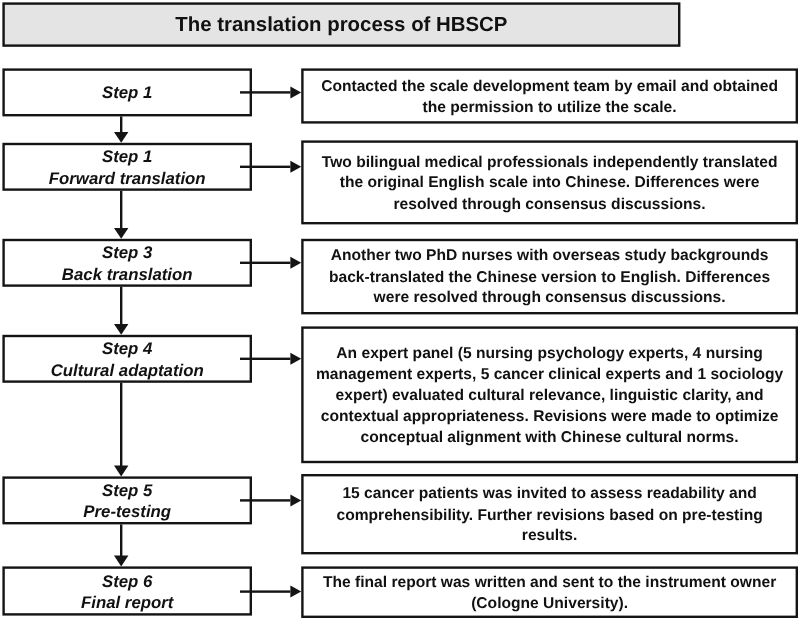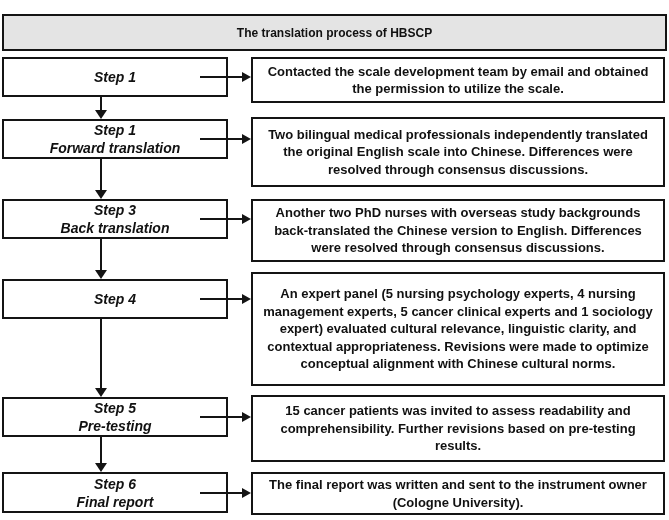--- a/index.html
+++ b/index.html
@@ -14,27 +14,27 @@
   .box {
     position: absolute;
     box-sizing: border-box;
     border: 2px solid var(--line, #141414);
     background: var(--box-bg, #fff);
     display: flex; flex-direction: column;
     align-items: center; justify-content: center;
     text-align: center;
   }
   #title-box {
-    left: 2px; top: 14px; width: 665px; height: 37px;
+    left: 2px; top: 2px; width: 565px; height: 37px;
     background: var(--title-bg, #e4e4e4);
     border-width: 2.5px;
-    font-size: 12px; font-weight: 700;
+    font-size: 17px; font-weight: 700;
   }
   .step-box {
-    left: 2px; width: 226px;
+    left: 2px; width: 208px;
     font-style: italic; font-weight: 600;
     font-size: 14px; line-height: 18px; text-align: right;
   }
   .desc-box {
     left: 251px; width: 414px;
     font-weight: 600;
     font-size: 13px; line-height: 17.5px;
     padding: 1px 5px;
   }
   
@@ -75,20 +75,21 @@
   <div class="box step-box" style="top:119px;height:40px">
     <span>Step 1</span>
     <span>Forward translation</span>
   </div>
   <div class="box step-box" style="top:199px;height:40px">
     <span>Step 3</span>
     <span>Back translation</span>
   </div>
   <div class="box step-box" style="top:279px;height:40px">
     <span>Step 4</span>
+    <span>Cultural adaptation</span>
   </div>
   <div class="box step-box" style="top:397px;height:40px">
     <span>Step 5</span>
     <span>Pre-testing</span>
   </div>
   <div class="box step-box" style="top:472px;height:41px">
     <span>Step 6</span>
     <span>Final report</span>
   </div>
 

